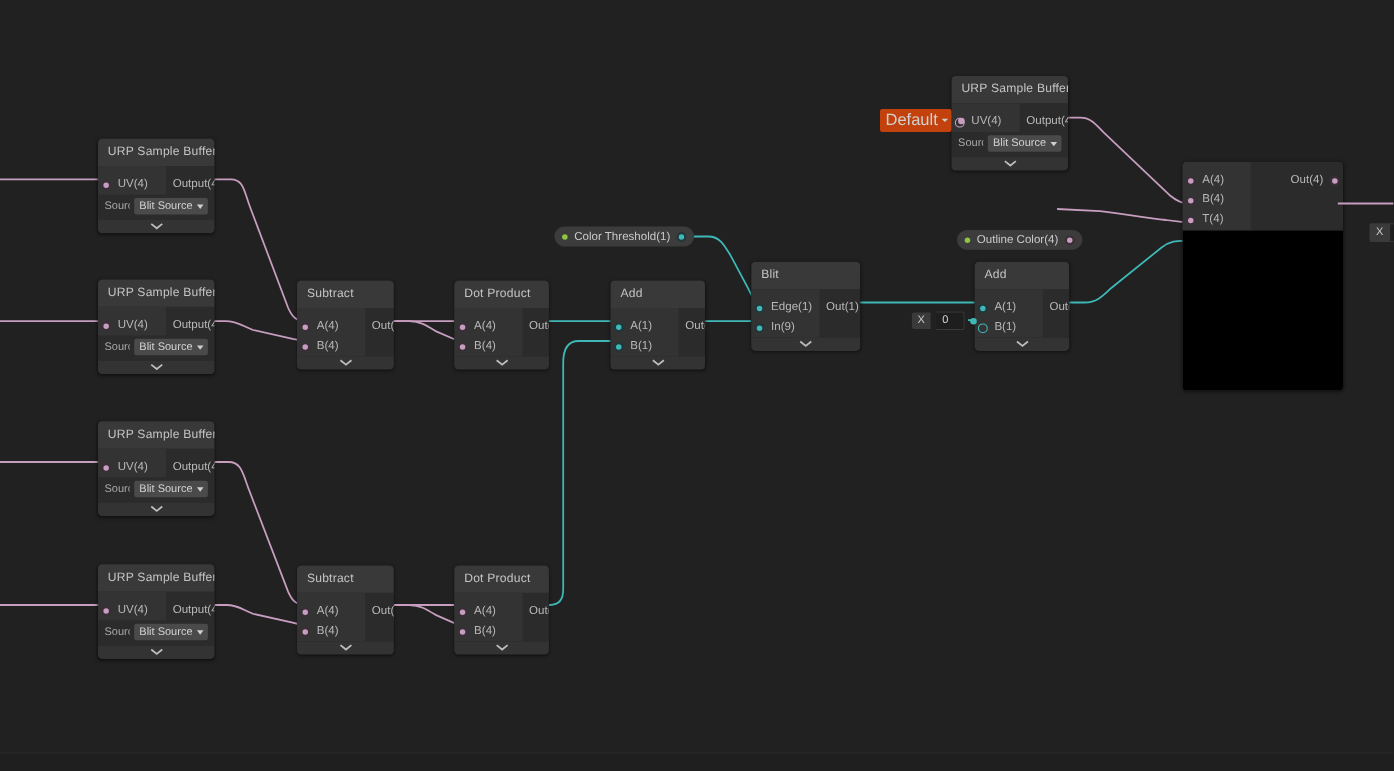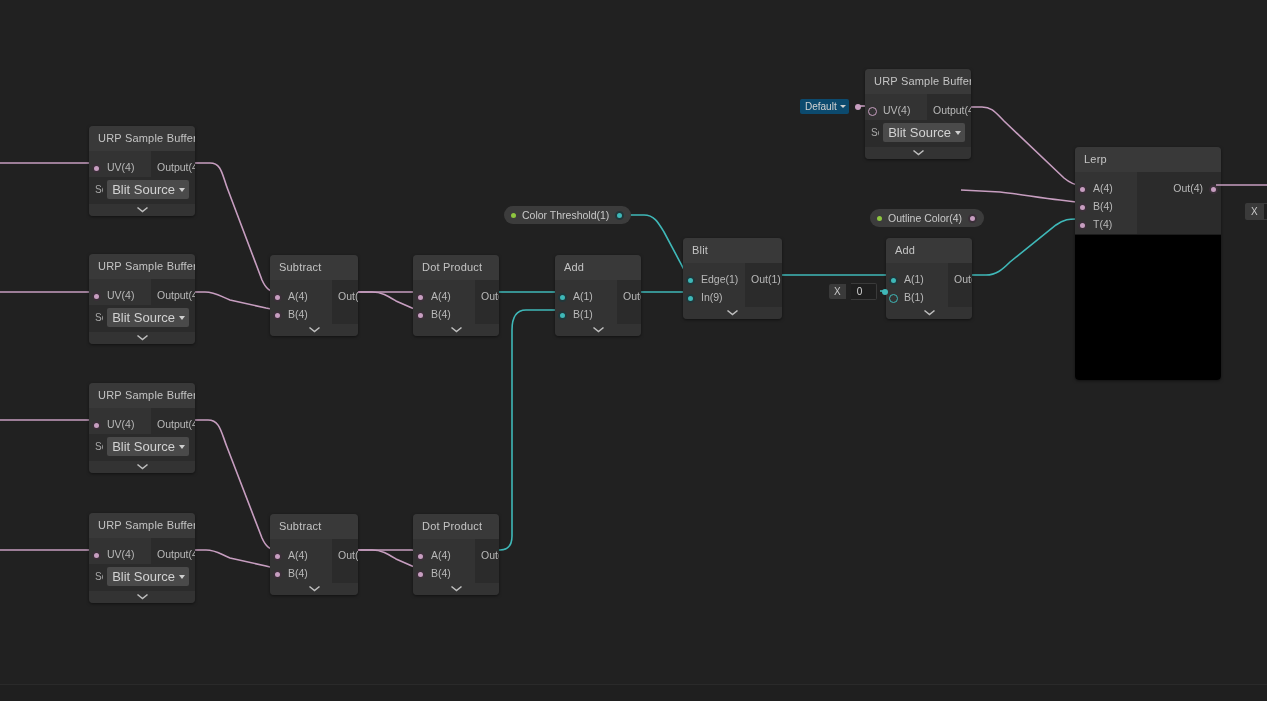--- a/index.html
+++ b/index.html
@@ -30,21 +30,21 @@
   .dot.v1{background:#3fb8b8;border:2px solid #21373a;box-shadow:0 0 0 1px #3fb8b8 inset;}
   .dot.hollow{background:transparent;border:1.6px solid #c79ec0;}
   .dot.hollow.v1{background:transparent;border:1.6px solid #3fb8b8;box-shadow:none;}
   .plabel{margin:0 6px;}
   .port.in .plabel{margin-left:6px;}
   .port.out .plabel{margin-right:6px;}
 
   .ctrlrow{display:flex;align-items:center;gap:4px;background:#2b2b2b;padding:3px 6px 5px 6px;}
   .ctrl-label{font-size:10px;color:#a8a8a8;white-space:nowrap;overflow:hidden;max-width:44px;}
   .dropdown{
-    background:#4a4a4a;color:#d2d2d2;font-size:13px;border-radius:2px;
+    background:#4a4a4a;color:#d2d2d2;font-size:10px;border-radius:2px;
     padding:2px 14px 2px 5px;position:relative;white-space:nowrap;flex:1;
   }
   .dropdown:after{
     content:"";position:absolute;right:4px;top:50%;margin-top:-1.5px;
     border-left:3.5px solid transparent;border-right:3.5px solid transparent;border-top:4px solid #cfcfcf;
   }
   .collapse{background:#333333;text-align:center;padding:2px 0 3px;}
   .collapse svg{display:block;margin:0 auto;}
 
   
@@ -55,21 +55,21 @@
   }
   .pill .gdot{width:5px;height:5px;border-radius:50%;background:#8ec63f;flex:none;}
 
   
   .floatfield{position:absolute;display:flex;align-items:center;gap:5px;}
   .floatfield .xlab{background:#3a3a3a;color:#c9c9c9;font-size:10px;padding:2px 5px;border-radius:2px 0 0 2px;}
   .floatfield .val{background:#1e1e1e;color:#d6d6d6;font-size:10px;padding:2px 14px 2px 6px;border:1px solid #3a3a3a;border-left:none;border-radius:0 2px 2px 0;}
   .floatfield .odot{width:6px;height:6px;border-radius:50%;background:#3fb8b8;flex:none;}
 
   .defaultdd{position:absolute;display:flex;align-items:center;gap:6px;}
-  .defaultdd .dd{background:#0c4a6e;color:#d2d2d2;font-size:10px;border-radius:2px;padding:2px 12px 2px 5px;position:relative;}
+  .defaultdd .dd{background:#c2410c;color:#d2d2d2;font-size:15px;border-radius:2px;padding:2px 12px 2px 5px;position:relative;}
   .defaultdd .dd:after{content:"";position:absolute;right:3px;top:50%;margin-top:-1.5px;border-left:3px solid transparent;border-right:3px solid transparent;border-top:3.5px solid #cfcfcf;}
   .defaultdd .odot{width:6px;height:6px;border-radius:50%;background:#c79ec0;flex:none;}
 
   
   .preview{background:#000000;border-top:1px solid #1c1c1c;}
 
   .clipped-field{position:absolute;display:flex;align-items:center;}
   .clipped-field .xlab{background:#3a3a3a;color:#c9c9c9;font-size:10px;padding:3px 6px;border-radius:2px 0 0 2px;}
   .clipped-field .val{background:#1e1e1e;border:1px solid #3a3a3a;border-left:none;height:15px;width:12px;}
 </style>
@@ -436,21 +436,20 @@
       <span class="dropdown">Blit Source</span>
     </div>
     <div class="collapse">
         <svg width="13" height="7" viewBox="0 0 13 7">
           <path d="M1.5 1.5 L6.5 5.5 L11.5 1.5" stroke="#bdbdbd" stroke-width="1.6" fill="none"></path>
         </svg>
       </div>
   </div>
 
   <div class="node" style="left:1075px;top:147px;width:146px;">
-    <div class="title">Lerp</div>
     <div class="ports">
       <div class="col-in">
         <div class="port in">
             <span class="dot v4"></span>
             <span class="plabel">A(4)</span>
           </div>
         <div class="port in">
             <span class="dot v4"></span>
             <span class="plabel">B(4)</span>
           </div>

